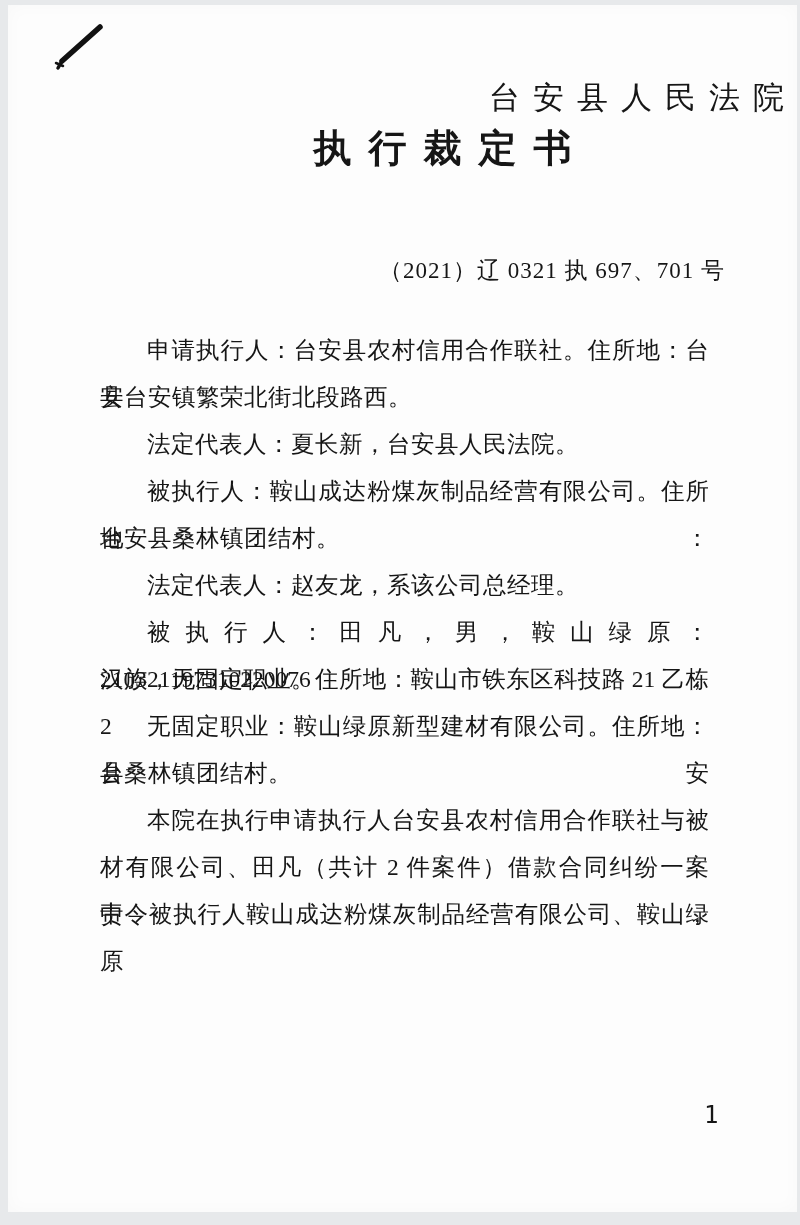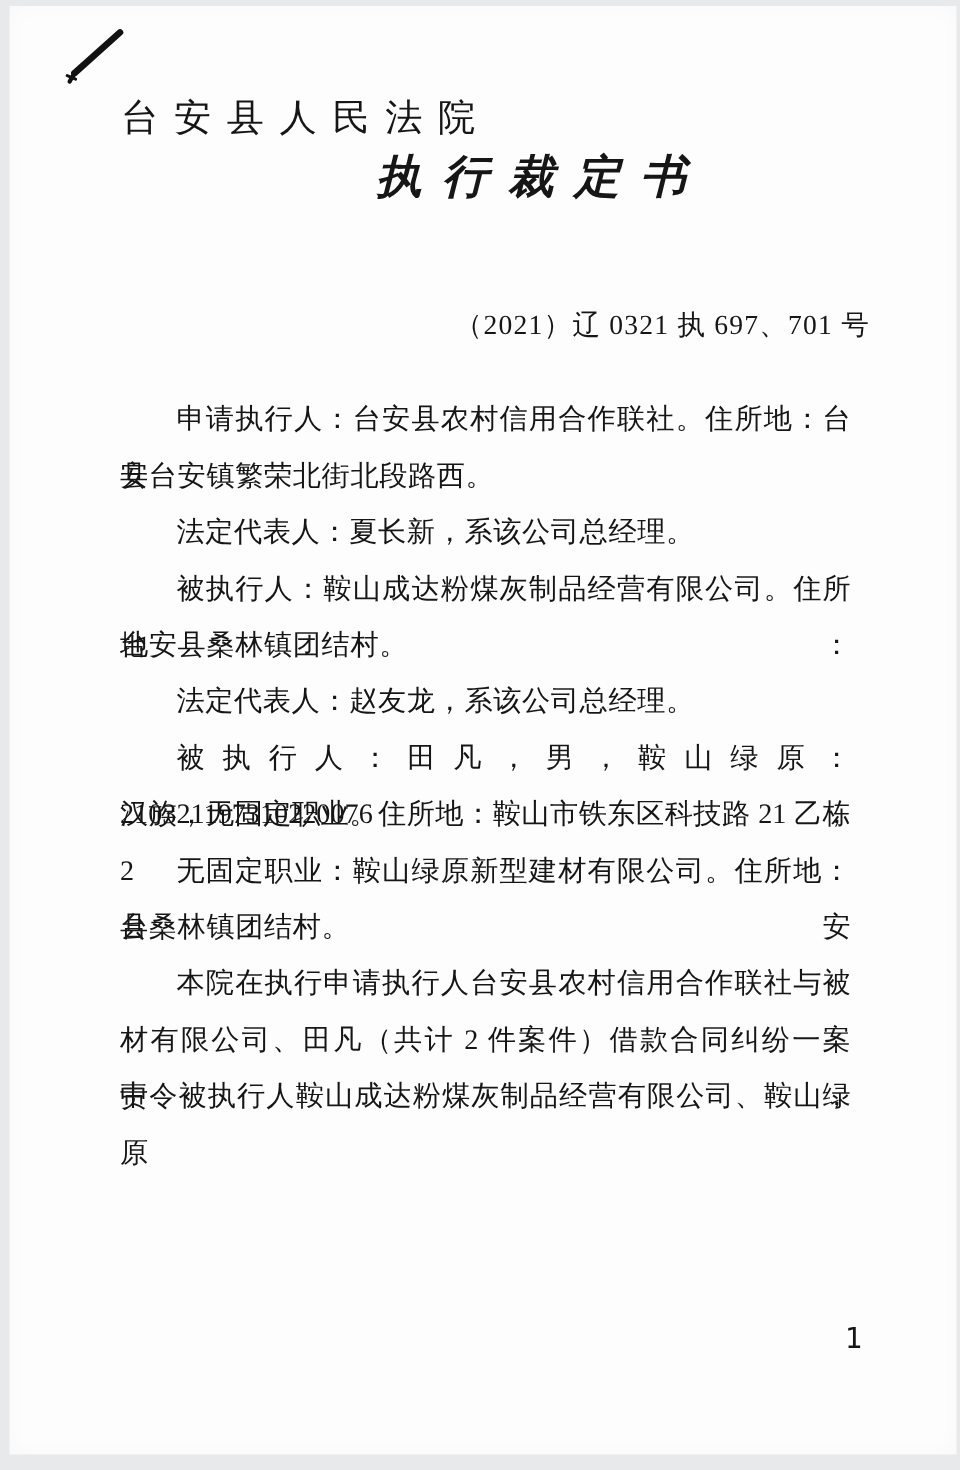--- a/index.html
+++ b/index.html
@@ -16,34 +16,33 @@
     left:8px;top:5px;right:3px;bottom:13px;
     background:#fdfdfd;
     box-shadow:inset 0 0 18px rgba(0,0,0,0.025);
     color:#161616;
   }
   .pen-mark{
     position:absolute;left:42px;top:14px;width:58px;height:52px;
   }
   .court-name{
     position:absolute;left:80px;right:0;top:74px;
-    text-align:left;
+    text-align:right;
     font-size:31px;line-height:38px;
     letter-spacing:13px;padding-left:13px;
     font-weight:500;
     white-space:nowrap;
   }
   .doc-title{
     position:absolute;left:80px;right:0;top:120px;
     text-align:center;
     font-size:38px;line-height:46px;
     letter-spacing:17px;padding-left:17px;
     font-weight:bold;
     white-space:nowrap;
-    font-style:italic;
   }
   .case-number{
     position:absolute;top:252px;right:72px;
     font-size:23px;line-height:28px;
     letter-spacing:1px;
     white-space:nowrap;
   }
   .doc-body{
     position:absolute;left:92px;right:88px;top:322px;
   }
@@ -80,21 +79,21 @@
 
     <div class="court-name">台安县人民法院</div>
 
     <div class="doc-title">执行裁定书</div>
 
     <div class="case-number">（2021）辽 0321 执 697、701 号</div>
 
     <div class="doc-body">
       <div class="line indent just">申请执行人：台安县农村信用合作联社。住所地：台安</div>
       <div class="line">县台安镇繁荣北街北段路西。</div>
-      <div class="line indent">法定代表人：夏长新，系该公司总经理。</div>
+      <div class="line indent">法定代表人：夏长新，台安县人民法院。</div>
       <div class="line indent just">被执行人：鞍山成达粉煤灰制品经营有限公司。住所地：</div>
       <div class="line">台安县桑林镇团结村。</div>
       <div class="line indent">法定代表人：赵友龙，系该公司总经理。</div>
       <div class="line indent just">被执行人：田凡，男，鞍山绿原：210321197310220076，</div>
       <div class="line just">汉族，无固定职业。住所地：鞍山市铁东区科技路 21 乙栋 2</div>
       <div class="line indent just">无固定职业：鞍山绿原新型建材有限公司。住所地：台安</div>
       <div class="line">县桑林镇团结村。</div>
       <div class="line indent just">本院在执行申请执行人台安县农村信用合作联社与被</div>
       <div class="line just">材有限公司、田凡（共计 2 件案件）借款合同纠纷一案中，</div>
       <div class="line just">责令被执行人鞍山成达粉煤灰制品经营有限公司、鞍山绿原</div>

